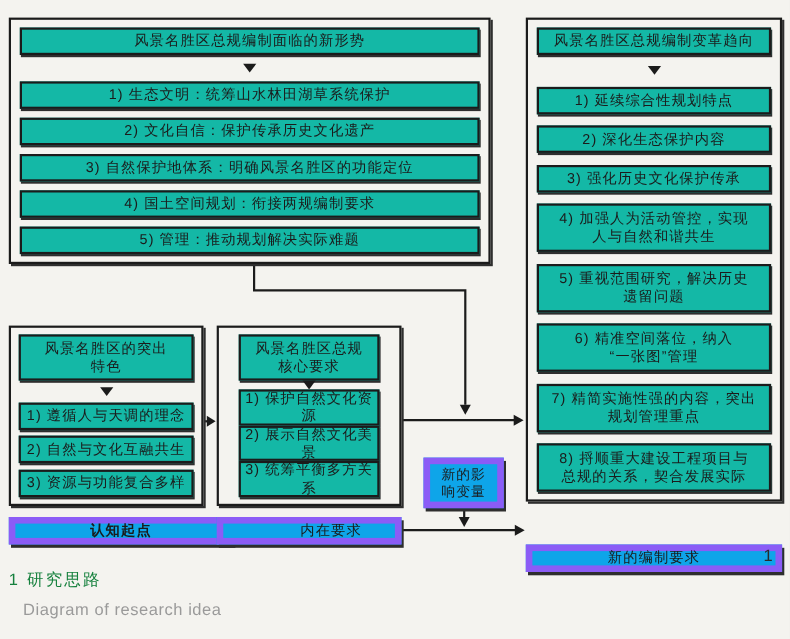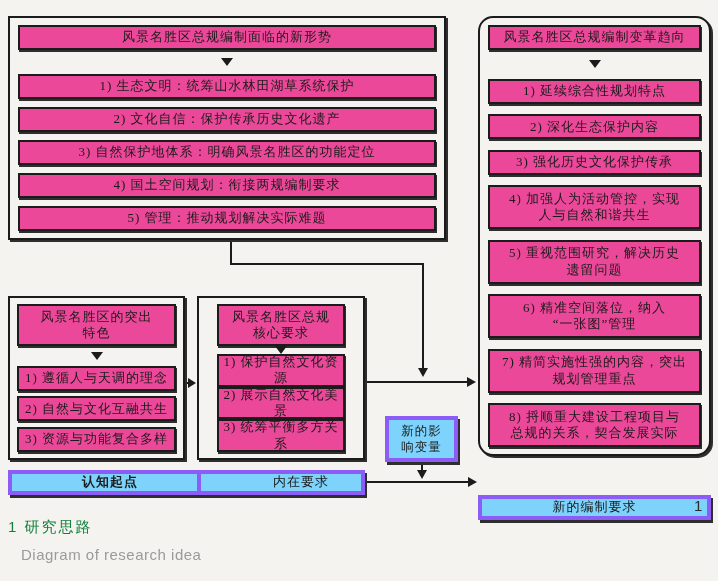--- a/index.html
+++ b/index.html
@@ -36,58 +36,57 @@
     box-sizing:border-box;
     width:100%;
     display:flex;
     align-items:center;
     justify-content:center;
     text-align:center;
     white-space:pre-line;
     font-size:13px;
     letter-spacing:1px;
     line-height:1.25;
-    background:#ec4899;
-    font-family:Liberation Serif, serif;
+    background:#14b8a6;
   }
   .h1{min-height:25px;}
   .h2{min-height:44px;}
   .tri{
     width:0;height:0;
     border-left:6px solid transparent;
     border-right:6px solid transparent;
     border-top:8px solid #1b1b1b;
     flex:0 0 auto;
   }
   .standalone{
     position:absolute;
-    border:4px solid #8b5cf6;
+    border:6px solid #8b5cf6;
     box-shadow:2px 3px 0 #2e2e2e;
     box-sizing:border-box;
     display:flex;align-items:center;justify-content:center;
     text-align:center;
     white-space:pre-line;
     font-size:13px;letter-spacing:1px;line-height:1.3;
-    background:#7dd3fc;
+    background:#0ea5e9;
   }
   .pagenum{
     position:absolute;left:694px;top:497px;
     font-size:15px;color:#2a2a2a;
   }
   .cap-zh{
     position:absolute;left:8px;top:518px;
     font-size:15px;letter-spacing:2px;color:#15803d;
   }
   .cap-en{
     position:absolute;left:21px;top:546px;
     font-size:15px;color:#9a9a9a;letter-spacing:0.5px;
   }
   
   #panel-situation{left:8px;top:16px;width:438px;height:224px;}
-  #panel-trend{left:478px;top:16px;width:233px;height:440px;border-radius:15px;}
+  #panel-trend{left:478px;top:16px;width:233px;height:440px;}
   #panel-features{left:8px;top:296px;width:177px;height:164px;padding:6px 7px;}
   #panel-core{left:197px;top:296px;width:168px;height:164px;padding:6px 18px;justify-content:space-between;}
   #var-box{left:385px;top:416px;width:73px;height:46px;font-size:12.5px;}
   #foot-cognition{left:8px;top:470px;width:204px;height:25px;font-weight:bold;}
   #foot-internal{left:197px;top:470px;width:168px;height:25px;padding-left:40px;}
   #foot-newreq{left:478px;top:470px;width:233px;height:25px;margin-top:25px;}
   .title-2l{min-height:42px;}
   svg line, svg polyline{stroke:#1b1b1b;stroke-width:2;fill:none;}
   svg polygon{fill:#1b1b1b;stroke:none;}
 </style>

